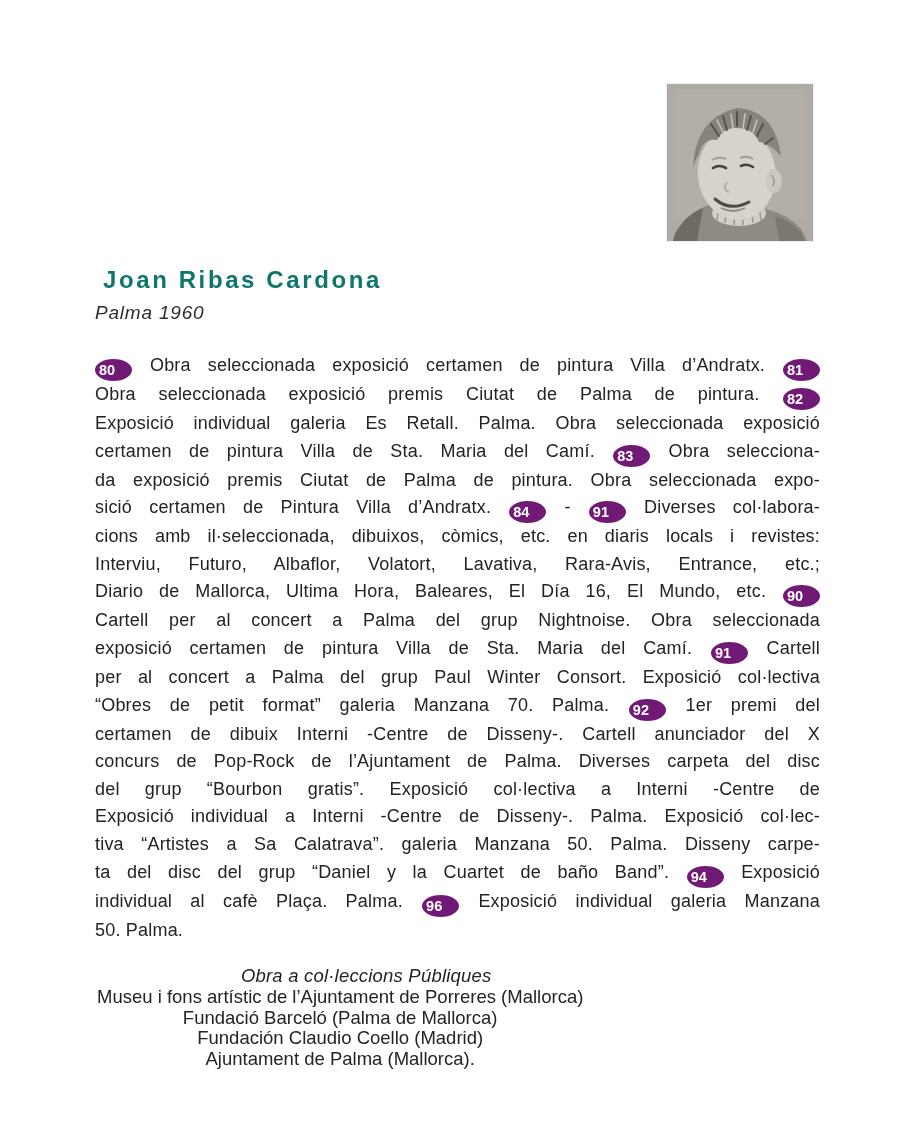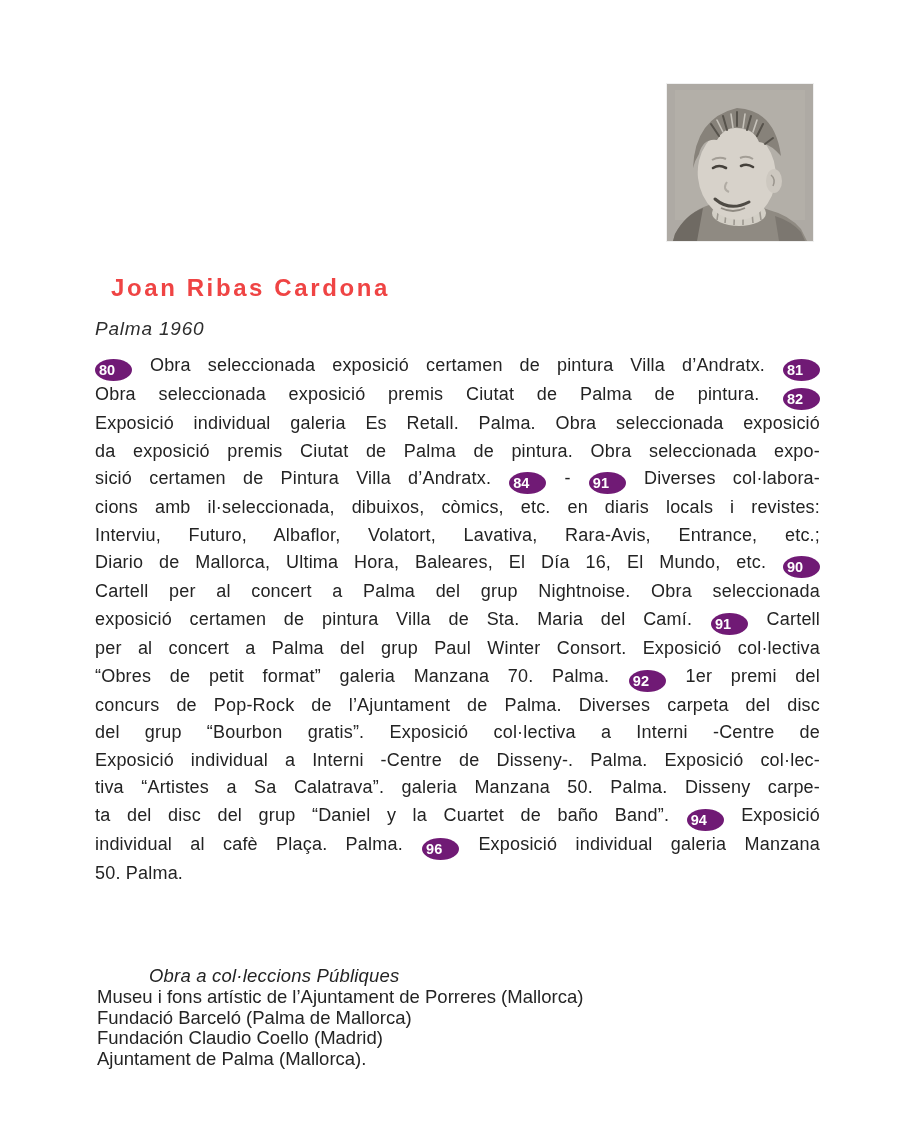--- a/index.html
+++ b/index.html
@@ -4,36 +4,36 @@
 <style>
   html,body{margin:0;padding:0;background:#ffffff;}
   .page{
     position:relative;width:910px;height:1145px;background:#ffffff;
     font-family:"Liberation Sans",sans-serif;color:#242424;overflow:hidden;
   }
   
   .photo{position:absolute;left:667px;top:84px;width:146px;height:157px;outline:1px solid rgba(0,0,0,0.06);}
   
   .header{position:absolute;left:95px;top:258px;}
-  .artist-name{margin:16px;font-size:24px;font-weight:bold;letter-spacing:2.6px;color:#ef4444;}
+  .artist-name{margin:8px;font-size:24px;font-weight:bold;letter-spacing:2.6px;color:#0f766e;}
   .artist-birth{font-style:italic;font-size:19px;letter-spacing:0.8px;margin-top:3px;color:#2e2e2e;}
   
   .bio{position:absolute;left:95px;top:352px;width:725px;font-size:18px;line-height:27.6px;letter-spacing:0.2px;color:#232323;}
   .bio-line{text-align:justify;text-align-last:justify;}
   .bio-line.last{text-align-last:left;}
   .badge{
     display:inline-block;box-sizing:border-box;min-width:37px;height:22px;padding:0 4px;
     margin:0 1px;border-radius:50%;background:#701a75;color:#ffffff;
     font-weight:bold;font-size:14.5px;line-height:22px;text-align:center;
     vertical-align:-4px;letter-spacing:0;
   }
   .bio-line .badge:first-child{margin-left:0;}
   .bio-line .badge:last-child{margin-right:0;text-align:center;}
   
-  .collections{position:absolute;left:97px;top:966px;font-size:18.5px;line-height:20.8px;color:#242424;}
+  .collections{position:absolute;left:97px;top:966px;font-size:18.5px;line-height:20.8px;color:#242424;text-align:center;}
   .collections-heading{margin:0 0 0 52px;font-size:18.5px;font-style:italic;font-weight:normal;letter-spacing:0.2px;}
 </style>
 </head>
 <body>
 
 <div class="page">
 
   <div class="photo">
     <svg width="146" height="157" viewBox="0 0 146 157">
       <rect width="146" height="157" fill="#b2aea8"></rect>
@@ -89,29 +89,31 @@
 
   <div class="header">
     <h1 class="artist-name">Joan Ribas Cardona</h1>
     <div class="artist-birth">Palma 1960</div>
   </div>
 
   <div class="bio">
       <div class="bio-line"><span class="badge">80</span><span> Obra seleccionada exposició certamen de pintura Villa d’Andratx. </span><span class="badge">81</span></div>
       <div class="bio-line"><span>Obra seleccionada exposició premis Ciutat de Palma de pintura. </span><span class="badge">82</span></div>
       <div class="bio-line"><span>Exposició individual galeria Es Retall. Palma. Obra seleccionada exposició</span></div>
+      <div class="bio-line"><span>certamen de pintura Villa de Sta. Maria del Camí. </span><span class="badge">83</span><span> Obra selecciona-</span></div>
       <div class="bio-line"><span>da exposició premis Ciutat de Palma de pintura. Obra seleccionada expo-</span></div>
       <div class="bio-line"><span>sició certamen de Pintura Villa d’Andratx. </span><span class="badge">84</span><span> - </span><span class="badge">91</span><span> Diverses col·labora-</span></div>
       <div class="bio-line"><span>cions amb il·seleccionada, dibuixos, còmics, etc. en diaris locals i revistes:</span></div>
       <div class="bio-line"><span>Interviu, Futuro, Albaflor, Volatort, Lavativa, Rara-Avis, Entrance, etc.;</span></div>
       <div class="bio-line"><span>Diario de Mallorca, Ultima Hora, Baleares, El Día 16, El Mundo, etc. </span><span class="badge">90</span></div>
       <div class="bio-line"><span>Cartell per al concert a Palma del grup Nightnoise. Obra seleccionada</span></div>
       <div class="bio-line"><span>exposició certamen de pintura Villa de Sta. Maria del Camí. </span><span class="badge">91</span><span> Cartell</span></div>
       <div class="bio-line"><span>per al concert a Palma del grup Paul Winter Consort. Exposició col·lectiva</span></div>
       <div class="bio-line"><span>“Obres de petit format” galeria Manzana 70. Palma. </span><span class="badge">92</span><span> 1er premi del</span></div>
+      <div class="bio-line"><span>certamen de dibuix Interni -Centre de Disseny-. Cartell anunciador del X</span></div>
       <div class="bio-line"><span>concurs de Pop-Rock de l’Ajuntament de Palma. Diverses carpeta del disc</span></div>
       <div class="bio-line"><span>del grup “Bourbon gratis”. Exposició col·lectiva a Interni -Centre de</span></div>
       <div class="bio-line"><span>Exposició individual a Interni -Centre de Disseny-. Palma. Exposició col·lec-</span></div>
       <div class="bio-line"><span>tiva “Artistes a Sa Calatrava”. galeria Manzana 50. Palma. Disseny carpe-</span></div>
       <div class="bio-line"><span>ta del disc del grup “Daniel y la Cuartet de baño Band”. </span><span class="badge">94</span><span> Exposició</span></div>
       <div class="bio-line"><span>individual al cafè Plaça. Palma. </span><span class="badge">96</span><span> Exposició individual galeria Manzana</span></div>
       <div class="bio-line last"><span>50. Palma.</span></div>
     </div>
 
   <div class="collections">

